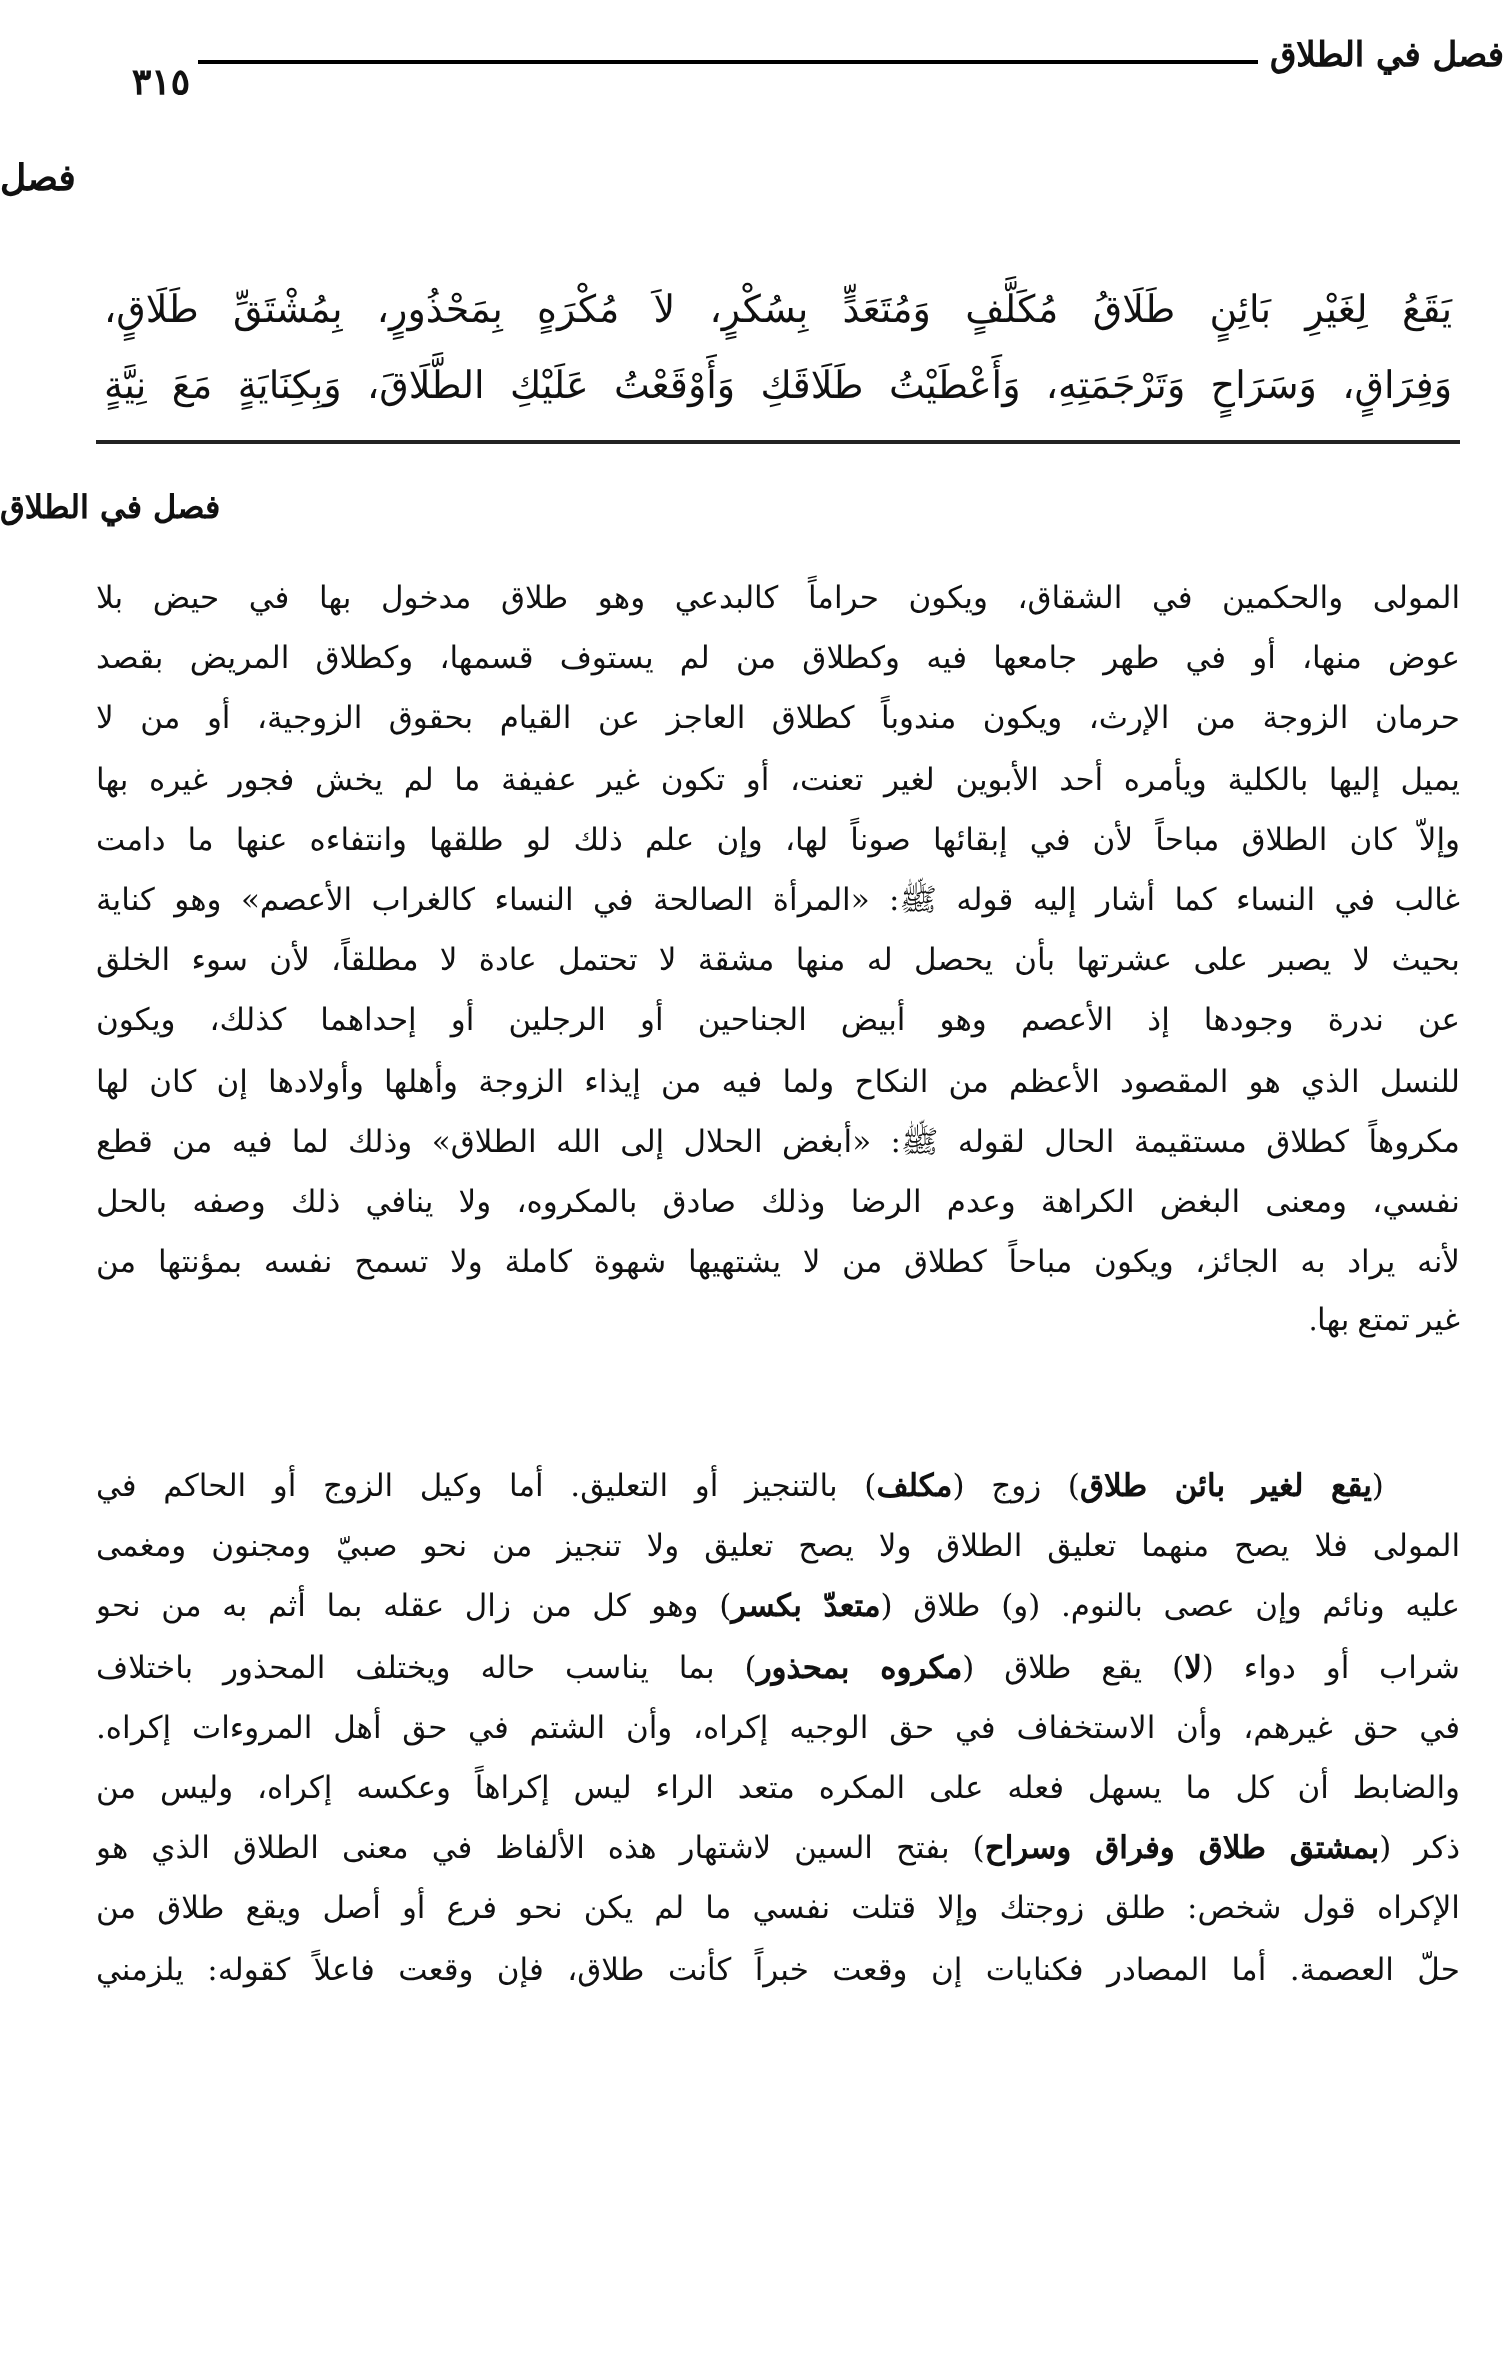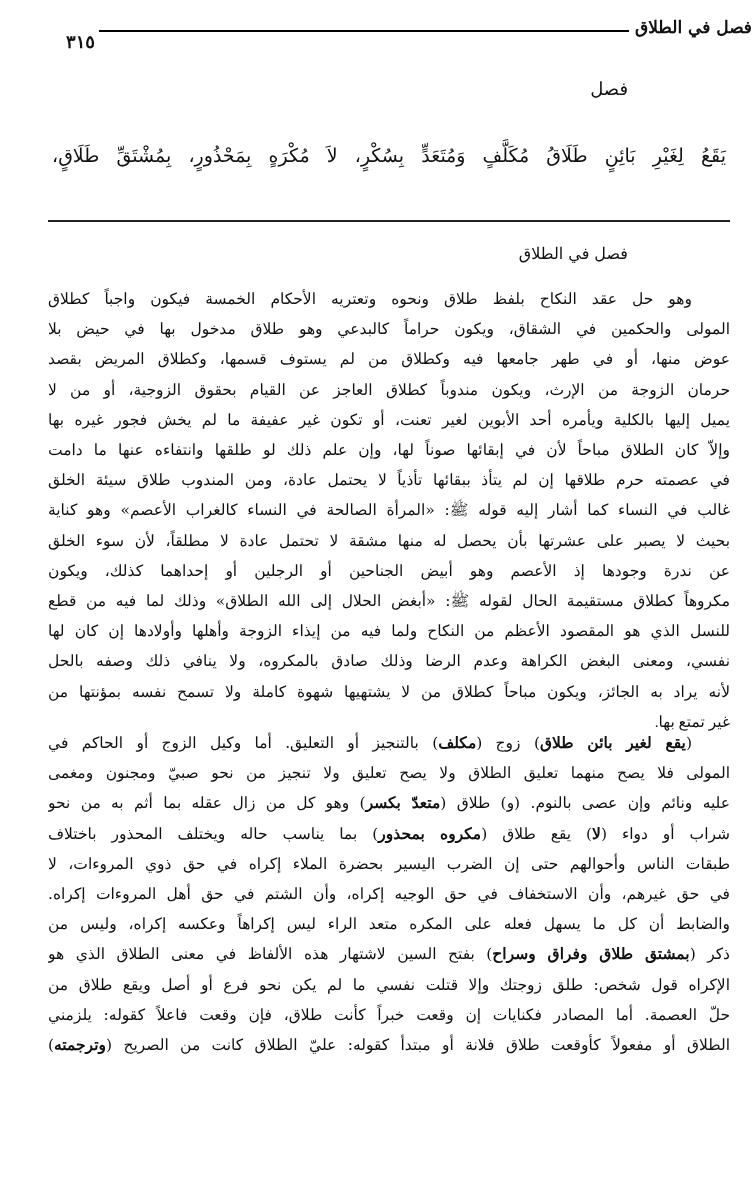--- a/index.html
+++ b/index.html
@@ -12,22 +12,22 @@
 
   .running-head {
     position: absolute; top: 14px; left: 66px; width: 686px; height: 26px;
     direction: rtl; display: flex; align-items: center;
   }
   .running-title { font-size: 17px; font-weight: bold; white-space: nowrap; padding-left: 6px; }
   .running-rule { flex: 1; height: 2px; background: #000; margin-top: 8px; }
   .page-number { font-size: 18px; font-weight: bold; white-space: nowrap; padding-right: 4px; margin-top: 28px; }
 
   .section-heading {
-    position: absolute; left: 0; width: 628px; text-align: right;
-    direction: rtl; font-weight: normal;
+    position: absolute; left: 0; width: 628px; text-align: left;
+    direction: rtl; font-weight: bold;
   }
   .h-fasl { top: 78px; font-size: 18px; }
   .h-fasl2 { top: 244px; font-size: 16px; }
 
   .matn {
     position: absolute; top: 134px; left: 48px; width: 682px;
     direction: rtl; text-align: justify; text-align-last: justify;
     font-size: 19px; line-height: 34px;
   }
   .matn p { margin: 4px; }
@@ -54,50 +54,47 @@
   <div class="running-head">
     <span class="running-title">فصل في الطلاق</span>
     <span class="running-rule"></span>
     <span class="page-number">٣١٥</span>
   </div>
 
   <div class="section-heading h-fasl">فصل</div>
 
   <div class="matn">
     <p>يَقَعُ لِغَيْرِ بَائِنٍ طَلَاقُ مُكَلَّفٍ وَمُتَعَدٍّ بِسُكْرٍ، لاَ مُكْرَهٍ بِمَحْذُورٍ، بِمُشْتَقِّ طَلَاقٍ،</p>
+    <p>وَفِرَاقٍ، وَسَرَاحٍ وَتَرْجَمَتِهِ، وَأَعْطَيْتُ طَلَاقَكِ وَأَوْقَعْتُ عَلَيْكِ الطَّلَاقَ، وَبِكِنَايَةٍ مَعَ نِيَّةٍ</p>
   </div>
   <div class="matn-rule"></div>
 
   <div class="section-heading h-fasl2">فصل في الطلاق</div>
 
   <div class="body-text para1">
-    <span class="line indent">وهو حل عقد النكاح بلفظ طلاق ونحوه وتعتريه الأحكام الخمسة فيكون واجباً كطلاق</span>
     <span class="line">المولى والحكمين في الشقاق، ويكون حراماً كالبدعي وهو طلاق مدخول بها في حيض بلا</span>
     <span class="line">عوض منها، أو في طهر جامعها فيه وكطلاق من لم يستوف قسمها، وكطلاق المريض بقصد</span>
     <span class="line">حرمان الزوجة من الإرث، ويكون مندوباً كطلاق العاجز عن القيام بحقوق الزوجية، أو من لا</span>
     <span class="line">يميل إليها بالكلية ويأمره أحد الأبوين لغير تعنت، أو تكون غير عفيفة ما لم يخش فجور غيره بها</span>
     <span class="line">وإلاّ كان الطلاق مباحاً لأن في إبقائها صوناً لها، وإن علم ذلك لو طلقها وانتفاءه عنها ما دامت</span>
-    <span class="line">في عصمته حرم طلاقها إن لم يتأذ ببقائها تأذياً لا يحتمل عادة، ومن المندوب طلاق سيئة الخلق</span>
     <span class="line">غالب في النساء كما أشار إليه قوله ﷺ: «المرأة الصالحة في النساء كالغراب الأعصم» وهو كناية</span>
     <span class="line">بحيث لا يصبر على عشرتها بأن يحصل له منها مشقة لا تحتمل عادة لا مطلقاً، لأن سوء الخلق</span>
     <span class="line">عن ندرة وجودها إذ الأعصم وهو أبيض الجناحين أو الرجلين أو إحداهما كذلك، ويكون</span>
+    <span class="line">للنسل الذي هو المقصود الأعظم من النكاح ولما فيه من إيذاء الزوجة وأهلها وأولادها إن كان لها</span>
     <span class="line">مكروهاً كطلاق مستقيمة الحال لقوله ﷺ: «أبغض الحلال إلى الله الطلاق» وذلك لما فيه من قطع</span>
-    <span class="line">للنسل الذي هو المقصود الأعظم من النكاح ولما فيه من إيذاء الزوجة وأهلها وأولادها إن كان لها</span>
     <span class="line">نفسي، ومعنى البغض الكراهة وعدم الرضا وذلك صادق بالمكروه، ولا ينافي ذلك وصفه بالحل</span>
     <span class="line">لأنه يراد به الجائز، ويكون مباحاً كطلاق من لا يشتهيها شهوة كاملة ولا تسمح نفسه بمؤنتها من</span>
     <span class="line last">غير تمتع بها.</span>
   </div>
 
   <div class="body-text para2" id="para2">
       <span class="line indent"><span>(</span><b class="q">يقع لغير بائن طلاق</b><span>) زوج (</span><b class="q">مكلف</b><span>) بالتنجيز أو التعليق. أما وكيل الزوج أو الحاكم في</span></span>
       <span class="line"><span>المولى فلا يصح منهما تعليق الطلاق ولا يصح تعليق ولا تنجيز من نحو صبيّ ومجنون ومغمى</span></span>
       <span class="line"><span>عليه ونائم وإن عصى بالنوم. (و) طلاق (</span><b class="q">متعدّ بكسر</b><span>) وهو كل من زال عقله بما أثم به من نحو</span></span>
       <span class="line"><span>شراب أو دواء (</span><b class="q">لا</b><span>) يقع طلاق (</span><b class="q">مكروه بمحذور</b><span>) بما يناسب حاله ويختلف المحذور باختلاف</span></span>
-      <span class="line"><span>طبقات الناس وأحوالهم حتى إن الضرب اليسير بحضرة الملاء إكراه في حق ذوي المروءات، لا</span></span>
       <span class="line"><span>في حق غيرهم، وأن الاستخفاف في حق الوجيه إكراه، وأن الشتم في حق أهل المروءات إكراه.</span></span>
       <span class="line"><span>والضابط أن كل ما يسهل فعله على المكره متعد الراء ليس إكراهاً وعكسه إكراه، وليس من</span></span>
       <span class="line"><span>ذكر (</span><b class="q">بمشتق طلاق وفراق وسراح</b><span>) بفتح السين لاشتهار هذه الألفاظ في معنى الطلاق الذي هو</span></span>
       <span class="line"><span>الإكراه قول شخص: طلق زوجتك وإلا قتلت نفسي ما لم يكن نحو فرع أو أصل ويقع طلاق من</span></span>
       <span class="line"><span>حلّ العصمة. أما المصادر فكنايات إن وقعت خبراً كأنت طلاق، فإن وقعت فاعلاً كقوله: يلزمني</span></span>
-      <span class="line"><span>الطلاق أو مفعولاً كأوقعت طلاق فلانة أو مبتدأ كقوله: عليّ الطلاق كانت من الصريح (</span><b class="q">وترجمته</b><span>)</span></span>
     </div>
 
 </div>
 
 </body></html>

